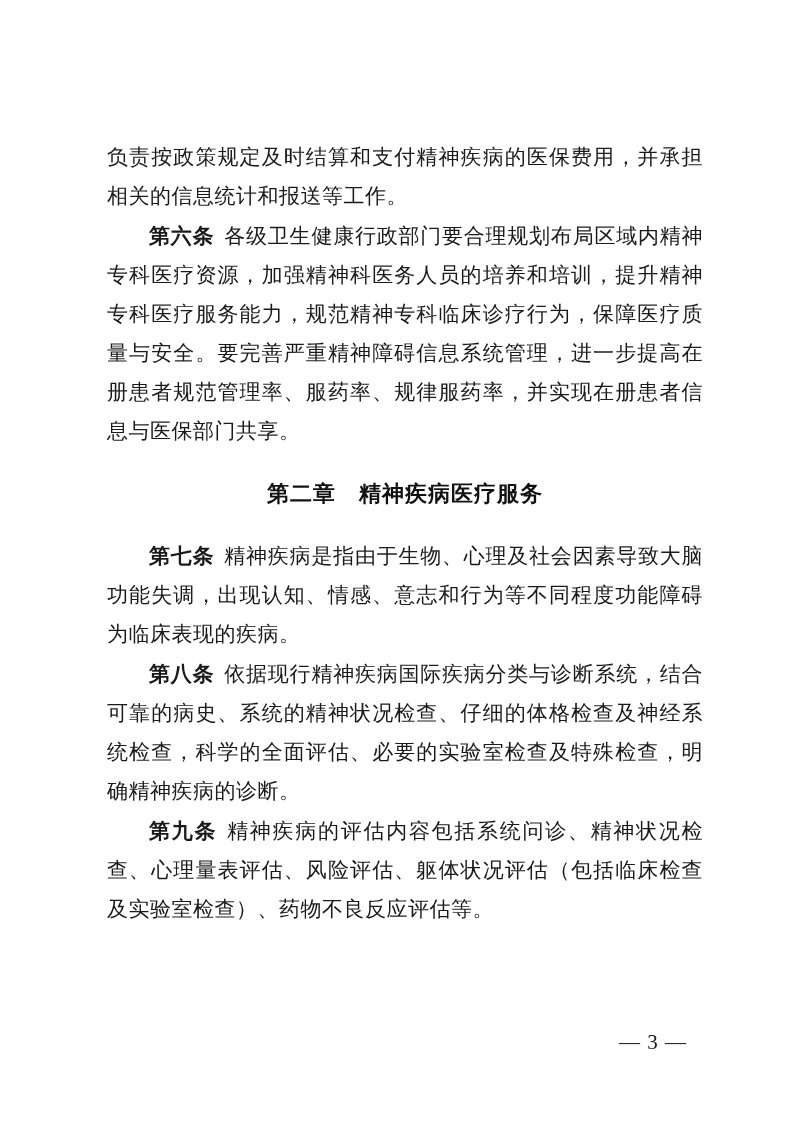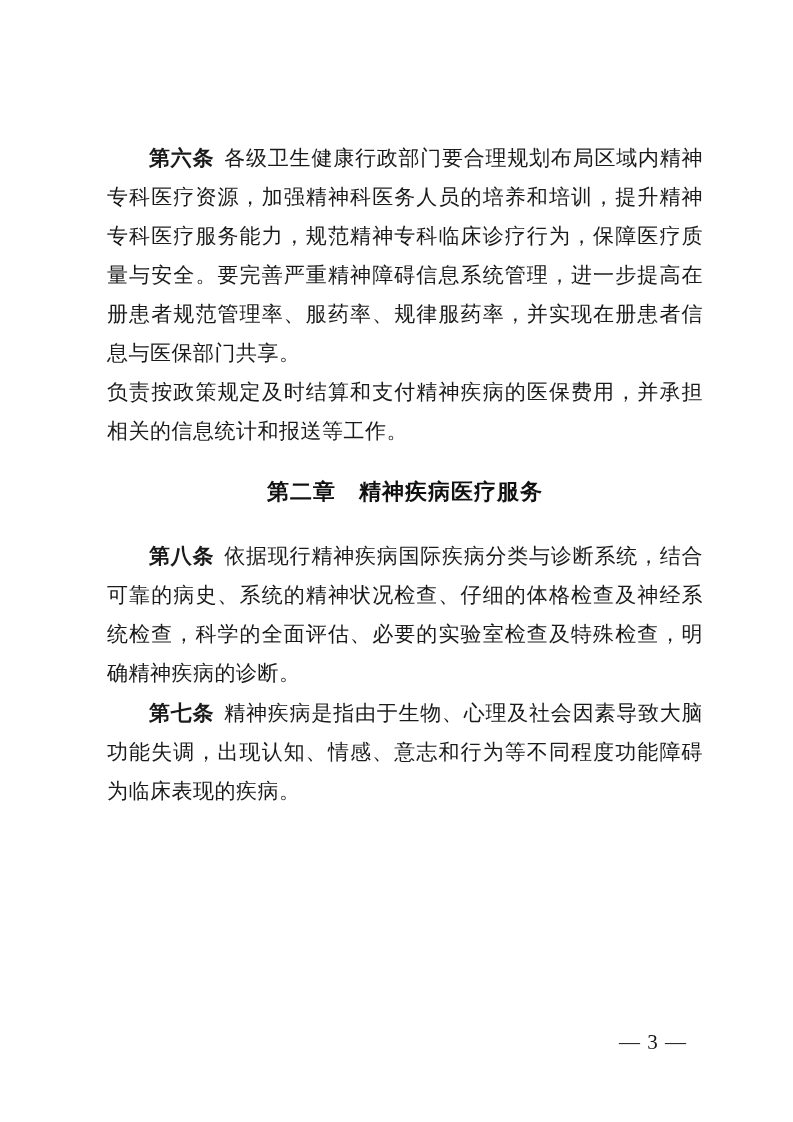--- a/index.html
+++ b/index.html
@@ -37,21 +37,21 @@
   .article-label {
     font-weight: bold;
     font-family: "Liberation Sans", "DejaVu Sans", sans-serif;
     padding-right: 10px;
   }
   .chapter-heading {
     margin: 23px 0 23px 0;
     font-size: 22px;
     line-height: 39px;
     font-weight: bold;
-    font-family: Liberation Mono, monospace;
+    font-family: Liberation Sans, sans-serif;
     text-align: center;
     letter-spacing: 1px;
     color: #111111;
   }
   .page-footer {
     position: absolute;
     top: 1030px;
     right: 106px;
     font-size: 21px;
     line-height: 24px;
@@ -59,34 +59,37 @@
     color: #1a1a1a;
     font-family: "Liberation Serif", "DejaVu Serif", serif;
   }
 </style>
 </head>
 <body>
 
 <div class="page">
   <div class="content">
 
+    <p class="body-text">负责按政策规定及时结算和支付精神疾病的医保费用，并承担相关的信息统计和报送等工作。</p>
+
     <p class="body-text indent">
       <span class="article-label">第六条</span><span>各级卫生健康行政部门要合理规划布局区域内精神专科医疗资源，加强精神科医务人员的培养和培训，提升精神专科医疗服务能力，规范精神专科临床诊疗行为，保障医疗质量与安全。要完善严重精神障碍信息系统管理，进一步提高在册患者规范管理率、服药率、规律服药率，并实现在册患者信息与医保部门共享。</span>
     </p>
 
-    <p class="body-text">负责按政策规定及时结算和支付精神疾病的医保费用，并承担相关的信息统计和报送等工作。</p>
+    <h2 class="chapter-heading">第二章　精神疾病医疗服务</h2>
 
-    <h2 class="chapter-heading">第二章　精神疾病医疗服务</h2>
+    <p class="body-text indent">
+      <span class="article-label">第七条</span><span>精神疾病是指由于生物、心理及社会因素导致大脑功能失调，出现认知、情感、意志和行为等不同程度功能障碍为临床表现的疾病。</span>
+    </p>
 
     <p class="body-text indent">
       <span class="article-label">第八条</span><span>依据现行精神疾病国际疾病分类与诊断系统，结合可靠的病史、系统的精神状况检查、仔细的体格检查及神经系统检查，科学的全面评估、必要的实验室检查及特殊检查，明确精神疾病的诊断。</span>
     </p>
 
     <p class="body-text indent">
-      <span class="article-label">第七条</span><span>精神疾病是指由于生物、心理及社会因素导致大脑功能失调，出现认知、情感、意志和行为等不同程度功能障碍为临床表现的疾病。</span>
+      <span class="article-label">第九条</span><span>精神疾病的评估内容包括系统问诊、精神状况检查、心理量表评估、风险评估、躯体状况评估（包括临床检查及实验室检查）、药物不良反应评估等。</span>
     </p>
-
 
 
   </div>
 
   <div class="page-footer">— 3 —</div>
 </div>
 
 </body></html>

